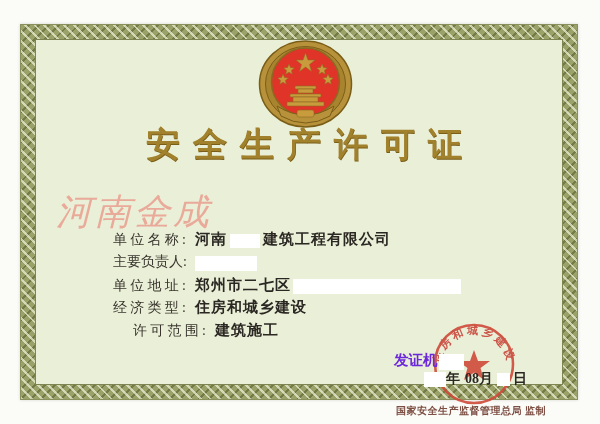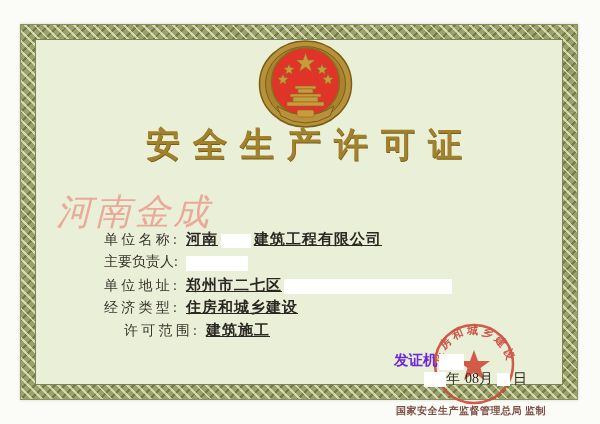--- a/index.html
+++ b/index.html
@@ -49,42 +49,42 @@
 
   
   .watermark {
     position:absolute; left:56px; top:188px;
     font-size:36px; color:rgba(232,128,116,.62);
     letter-spacing:3px; white-space:nowrap;font-style:italic;
   }
 
   
   .row {
-    position:absolute; left:104px;
-    font-size:15px; color:#2b2722; white-space:nowrap;text-decoration:underline;
+    position:absolute; left:113px;
+    font-size:15px; color:#2b2722; white-space:nowrap;
   }
   .row .lbl {
     display:inline-block; width:73px;
     text-align:justify; text-align-last:justify;
     font-size:14px; color:#3a352e;
     vertical-align:bottom;
   }
   .row .val { margin-left:9px; font-weight:600; letter-spacing:1px; }
   .row .num { letter-spacing:0; }
 
   .redact { display:inline-block; background:#ffffff; vertical-align:middle; }
 
   
   .issuer {
     position:absolute; left:394px; top:351px;
     font-size:14.5px; font-weight:600; color:#6d28d9; white-space:nowrap; z-index:3;
   }
   .issue-date {
     position:absolute; left:424px; top:370px;
-    font-size:14px; font-weight:400; color:#2b2722; white-space:nowrap; z-index:3;
+    font-size:14px; font-weight:700; color:#2b2722; white-space:nowrap; z-index:3;
   }
   .seal { position:absolute; left:432px; top:322px; width:84px; height:84px; z-index:2; opacity:.9; }
 
   
   .publisher {
     position:absolute; right:54px; top:404px;
     font-size:10px; font-weight:bold; color:#7d4f43; letter-spacing:.5px;
   }
 </style>
 </head>

